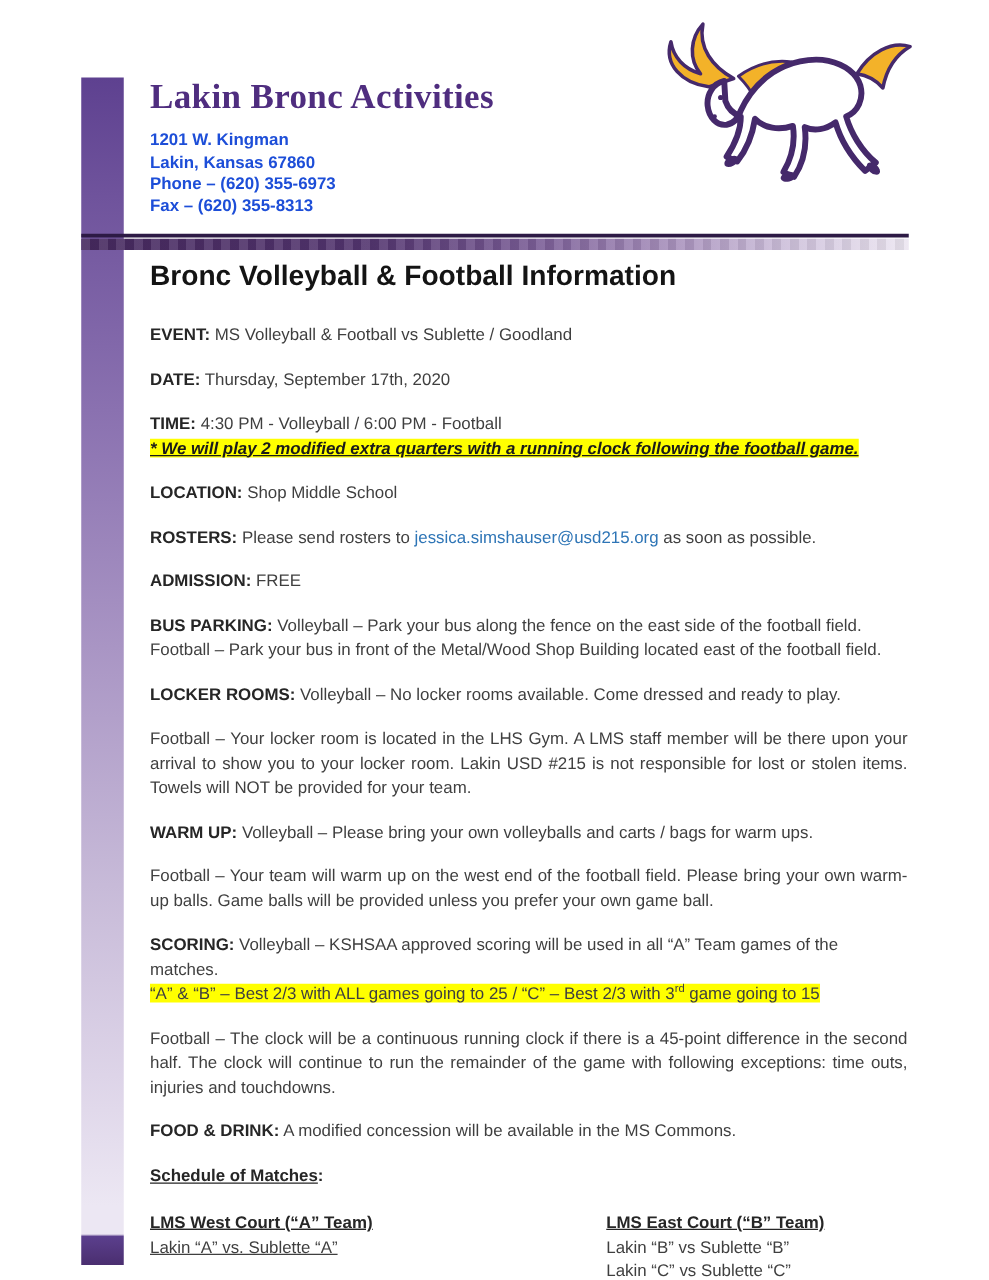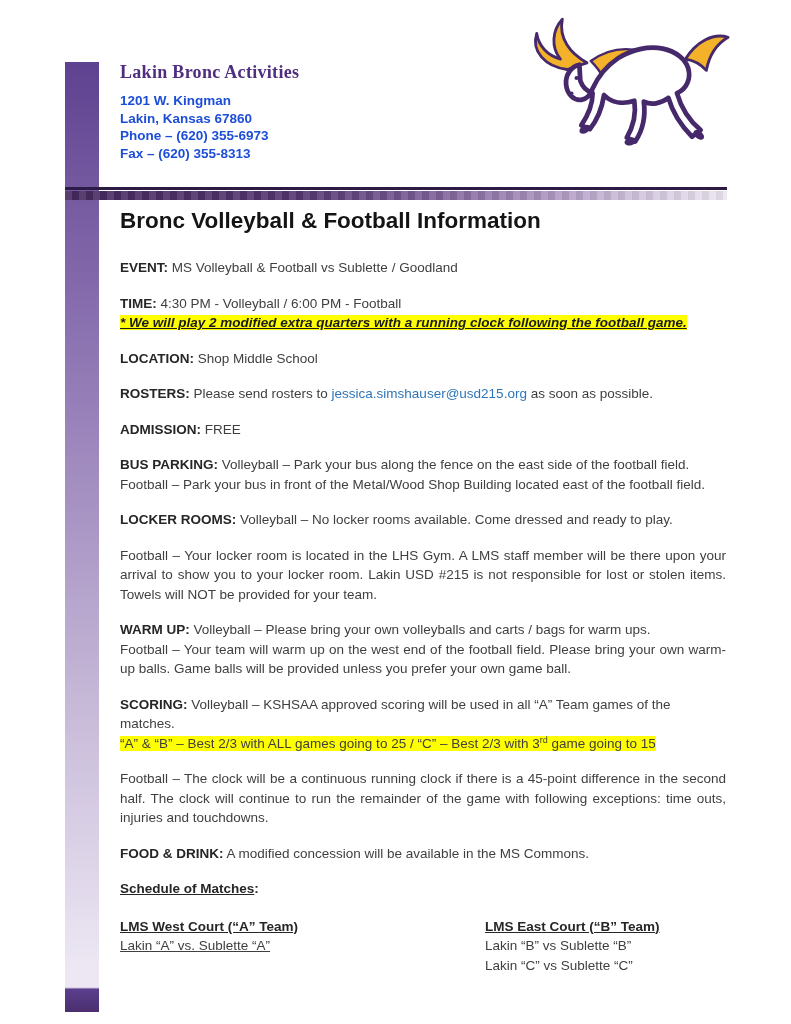--- a/index.html
+++ b/index.html
@@ -14,21 +14,21 @@
     position:absolute; left:65px; top:62px; width:34px; height:950px;
     background:linear-gradient(180deg,
       #5e4190 0%, #6f539c 10%, #8a71b0 28%, #a995c4 48%,
       #c7bad8 68%, #ddd4e8 84%, #ece7f3 95%, #ece7f3 97.4%,
       #5b3f8d 97.6%, #4a2e6f 100%);
   }
   
   .letterhead { position:absolute; left:120px; top:62px; width:390px; }
   .org-name {
     font-family:"Liberation Serif", serif; font-weight:700;
-    font-size:18px; color:var(--accent-purple, #4f2d7f);
+    font-size:28px; color:var(--accent-purple, #4f2d7f);
     letter-spacing:0.3px; margin-bottom:9px;
   }
   .addr { font-size:13.5px; font-weight:700; color:#1d4ed8; line-height:17.5px; }
   
   .logo { position:absolute; left:512px; top:6px; width:220px; height:180px; }
   .logo svg { width:100%; height:100%; }
   
   .divider { position:absolute; left:65px; top:187px; width:662px; }
   .divider-line { height:3px; background:#2d1a45; }
   .divider-grad {
@@ -36,21 +36,21 @@
     background:
       repeating-linear-gradient(90deg, rgba(255,255,255,0.10) 0 7px, rgba(0,0,0,0.06) 7px 14px),
       linear-gradient(90deg, #46295f 0%, #53356f 35%, #7a5d96 55%, #a992bd 72%, #cfc2dc 86%, #ece6f1 100%);
   }
   
   .content { position:absolute; left:120px; top:206px; width:606px; }
   .doc-title { font-size:22.5px; font-weight:700; color:#141414; margin:2px 0 24px; }
   p { font-size:13.5px; line-height:19.5px; margin:0 0 16px; }
   .lbl { font-weight:700; color:#262626; }
   .just { text-align:justify; }
-  .block { display:block; }
+  .block { display:block;margin-top:16px; }
   .hl { background:var(--highlight-yellow, #ffff00); }
   .hl-note {
     background:var(--highlight-yellow, #ffff00);
     font-weight:700; font-style:italic; text-decoration:underline; color:#1a1a1a;
   }
   a.email-link { color:var(--link-blue, #2e75b6); cursor:pointer; }
   sup { font-size:9px; vertical-align:super; line-height:0; }
   .schedule-heading { font-weight:700; color:#262626; }
   .schedule-heading .u { text-decoration:underline; }
   .schedule-cols { display:flex; margin-top:18px; }
@@ -104,20 +104,23 @@
   </div>
 
   <main class="content">
 
     <h1 class="doc-title">Bronc Volleyball &amp; Football Information</h1>
 
     <p>
       <span class="lbl">EVENT:</span><span> MS Volleyball &amp; Football vs Sublette / Goodland</span>
     </p>
 
+    <p>
+      <span class="lbl">DATE:</span><span> Thursday, September 17th, 2020</span>
+    </p>
 
     <p>
       <span class="lbl">TIME:</span><span> 4:30 PM - Volleyball / 6:00 PM - Football</span><br>
       <span class="hl-note">* We will play 2 modified extra quarters with a running clock following the football game.</span>
     </p>
 
     <p>
       <span class="lbl">LOCATION:</span><span> Shop Middle School</span>
     </p>
 

